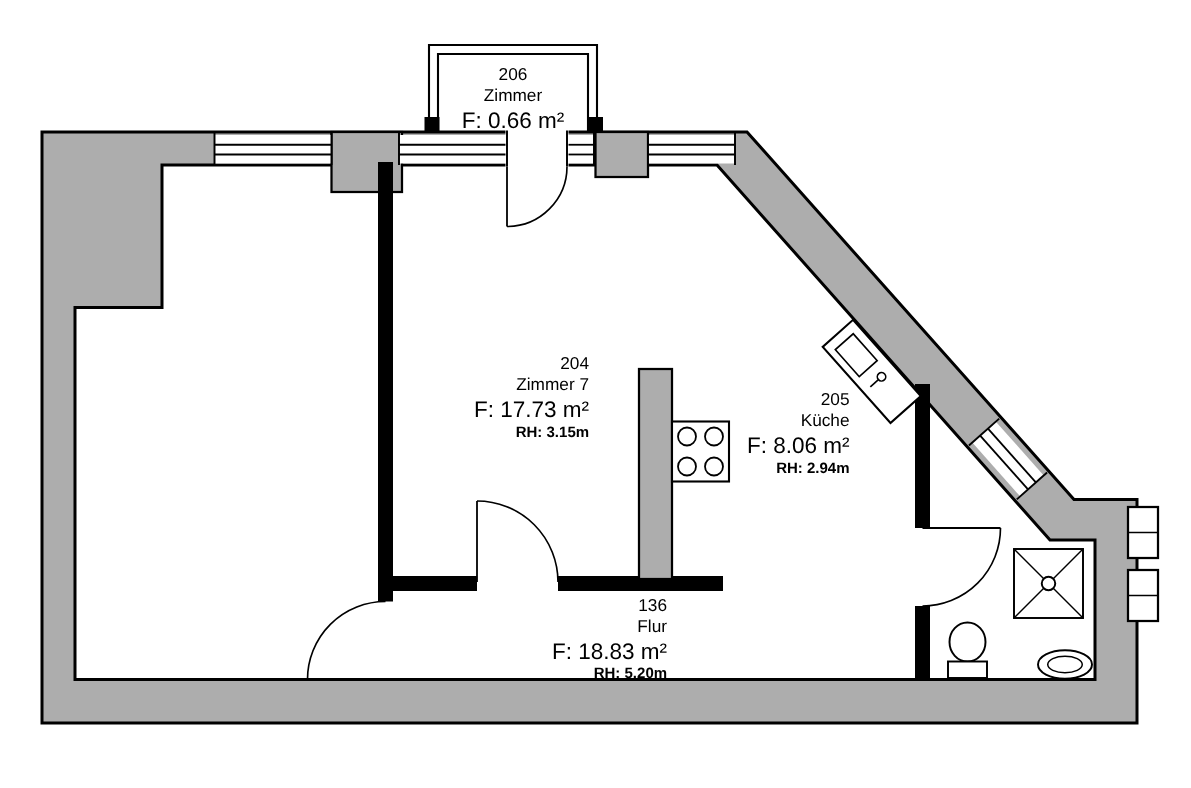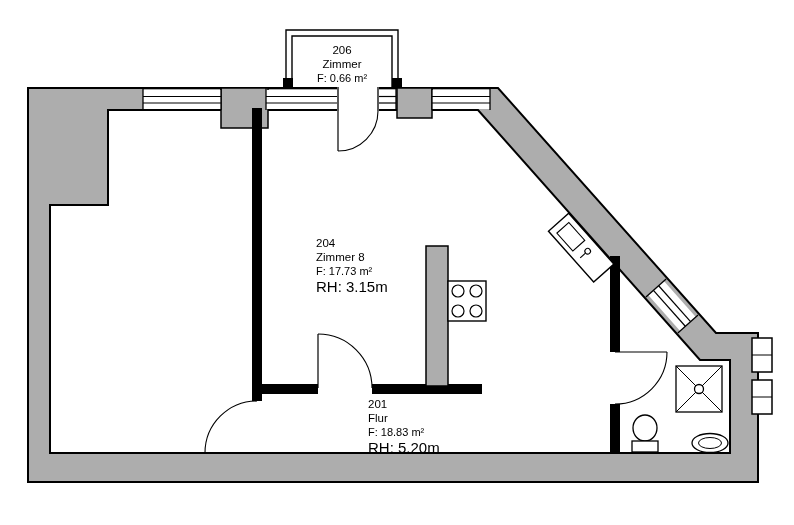--- a/index.html
+++ b/index.html
@@ -1,24 +1,24 @@
 <!DOCTYPE html>
 <html><head>
 <meta charset="utf-8">
 <style>
   html,body{margin:0;padding:0;background:#ffffff;}
   .stage{
     position:relative;width:794px;height:521px;background:#ffffff;
     font-family:"Liberation Sans",sans-serif;color:#000;overflow:hidden;
   }
   .stage svg{position:absolute;left:0;top:0;}
-  .room-label{position:absolute;line-height:1.18;white-space:nowrap;}
+  .room-label{position:absolute;line-height:1.18;white-space:nowrap;text-align:right;}
   .room-label .num,.room-label .nm{font-size:11.5px;}
-  .room-label .ar{font-size:11px;margin-top:1px;}
-  .room-label .ht{font-size:15px;font-weight:normal;}
+  .room-label .ar{font-size:15px;margin-top:1px;}
+  .room-label .ht{font-size:10px;font-weight:bold;}
   .room-label.centered{text-align:center;transform:translateX(-50%);}
 </style>
 </head>
 <body>
 
 <div class="stage">
 
 <svg width="794" height="525" viewBox="0 0 794 525">
 
   <g stroke="#000" fill="none" stroke-width="1.4">
@@ -137,27 +137,33 @@
 
   <div class="room-label centered" style="left:342px;top:44px">
     <div class="num">206</div>
     <div class="nm">Zimmer</div>
     <div class="ar">F: 0.66 m²</div>
   </div>
 
 
   <div class="room-label" style="left:316px;top:237px">
     <div class="num">204</div>
-    <div class="nm">Zimmer 8</div>
+    <div class="nm">Zimmer 7</div>
     <div class="ar">F: 17.73 m²</div>
     <div class="ht">RH: 3.15m</div>
   </div>
 
+  <div class="room-label" style="left:498px;top:261px">
+    <div class="num">205</div>
+    <div class="nm">Küche</div>
+    <div class="ar">F: 8.06 m²</div>
+    <div class="ht">RH: 2.94m</div>
+  </div>
 
   <div class="room-label" style="left:368px;top:398px">
-    <div class="num">201</div>
+    <div class="num">136</div>
     <div class="nm">Flur</div>
     <div class="ar">F: 18.83 m²</div>
     <div class="ht">RH: 5.20m</div>
   </div>
 
 
 </div>
 
 </body></html>

